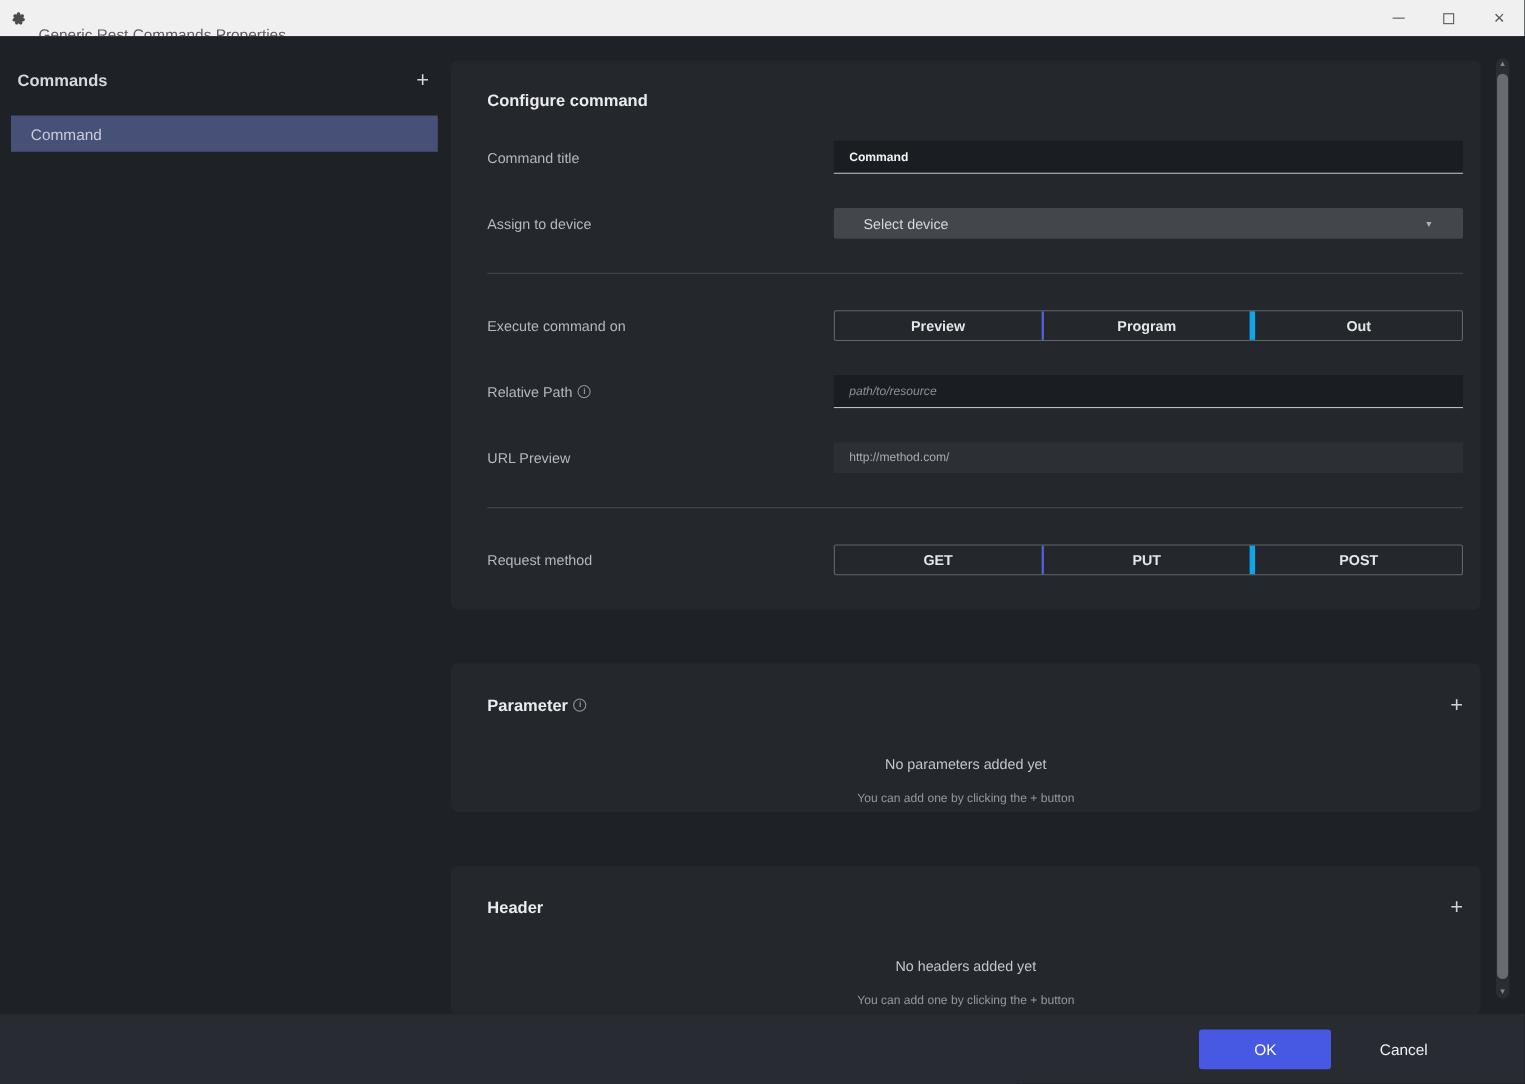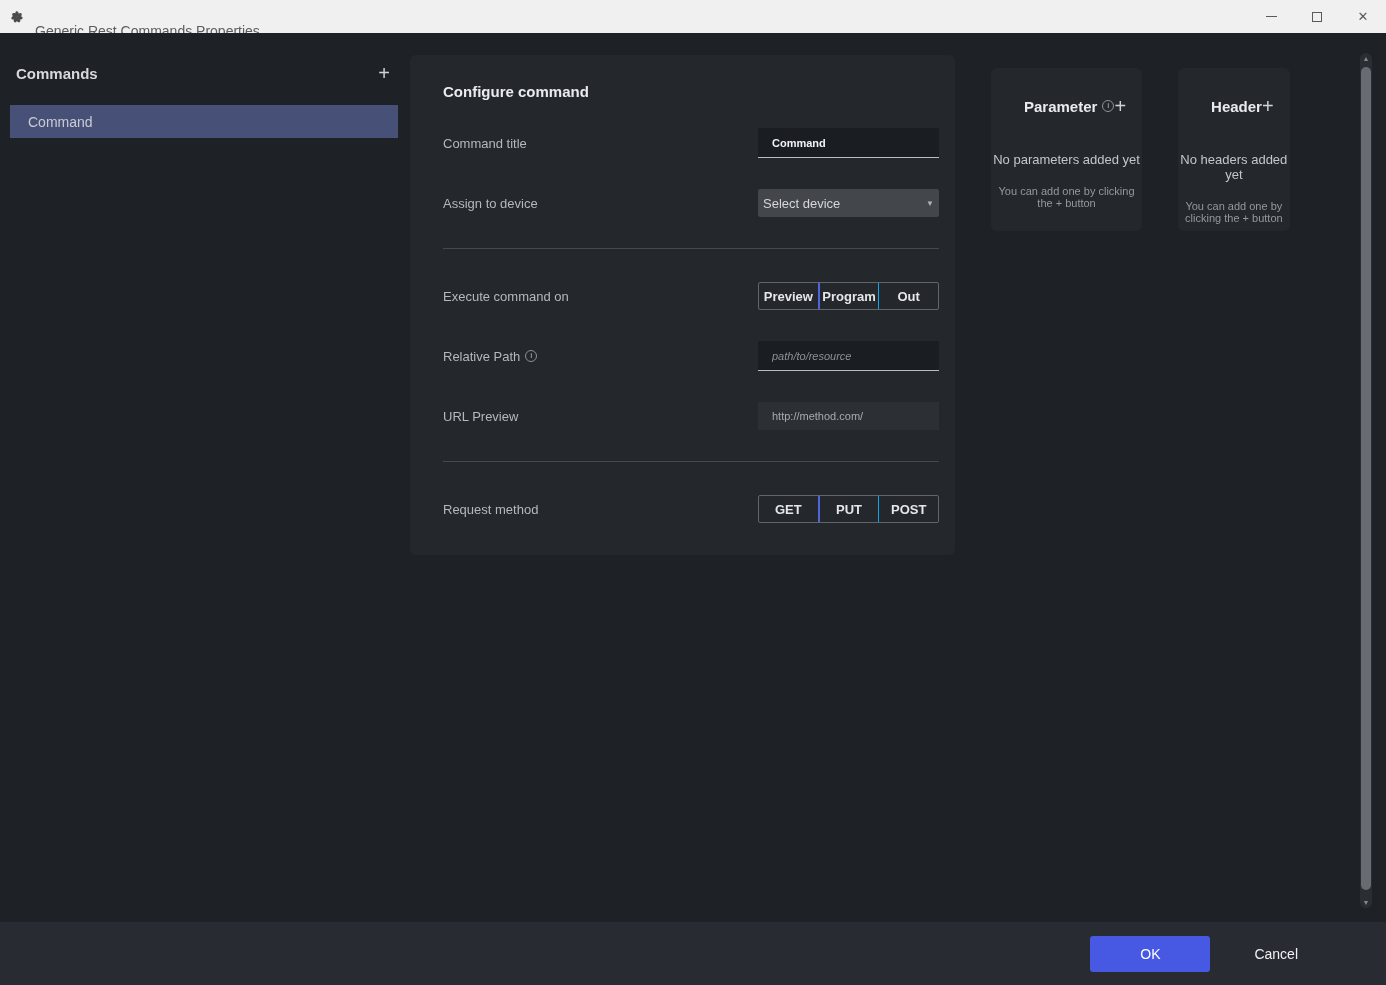--- a/index.html
+++ b/index.html
@@ -21,21 +21,21 @@
   .content { flex:1 1 auto; display:flex; background:#1e2126; min-height:0; }
 
   
   .sidebar { width:410px; flex:0 0 auto; padding-top:30px; }
   .sidebar-head { display:flex; align-items:center; justify-content:space-between; padding:0 20px 0 16px;text-align:right; }
   .sidebar-title { font-size:15px; font-weight:bold; color:#d6d8dc; }
   .plus-icon { font-size:20px; font-weight:400; color:#cfd2d7; line-height:1; cursor:pointer; }
   .sidebar-item { margin:22px 12px 0 10px; height:33px; background:#475077; display:flex; align-items:center; padding-left:18px; font-size:14px; color:#c9ccd4; cursor:pointer; }
 
   
-  .main { flex:1 1 auto; padding:22px 11px 0 0; display:flex; min-width:0;gap:36px; }
+  .main { flex:1 1 auto; padding:22px 11px 0 0; display:flex; flex-direction:column; min-width:0;gap:36px; }
   .card { background:#24272c; border-radius:6px; padding:0 16px 0 33px; }
   .card + .card { margin-top:13px; }
 
   .card-configure { height:500px; padding-top:28px; }
   .section-title { font-size:15px; font-weight:bold; color:#e9ebee; }
   .card-configure .section-title { margin-bottom:28px; }
 
   .form-row { display:flex; align-items:center; height:30px; margin-bottom:30px;justify-content:space-between; }
   .form-label { width:315px; flex:0 0 auto; font-size:13px; color:#b4b8bf; display:flex; align-items:center; gap:5px; }
   .form-control { flex:1 1 auto; }
@@ -43,29 +43,29 @@
   .info-icon { width:12px; height:12px; border:1px solid #8d9096; border-radius:50%; color:#8d9096;
                font-size:8px; line-height:10px; text-align:center; display:inline-block; font-weight:bold; }
 
   .text-input { width:100%; height:30px; background:#1a1d22; border:none; border-bottom:1px solid #b9bcc1;
                 color:#f2f3f5; font-family:"Liberation Sans", sans-serif; font-size:11px; font-weight:bold; padding:0 14px; outline:none; }
   .text-input::placeholder { color:#8d9096; font-weight:normal; }
   .input-plain::placeholder { font-weight:normal; }
   .input-plain { font-weight:normal;font-style:italic; }
 
   .select-box { width:100%; height:28px; background:#43464b; border-radius:2px; display:flex; align-items:center;
-                justify-content:space-between; padding:0 5px; cursor:pointer; }
+                justify-content:space-between; padding:0 27px; cursor:pointer; }
   .select-value { font-size:13px; color:#d5d7db; }
   .select-arrow { font-size:8px; color:#b0b3b8; }
 
   .divider { border-top:1px solid #45484e; margin:0 0 32px 0; }
 
   .segmented { display:flex; width:100%; height:28px; border:1px solid #62656a; border-radius:2px; }
   .seg-btn { flex:1 1 0; display:flex; align-items:center; justify-content:center; font-size:13px; font-weight:600;
-             color:#e4e6e9; background:transparent; border:none; border-left:1px solid #0ea5e9; cursor:pointer;
+             color:#e4e6e9; background:transparent; border:none; border-left:5px solid #0ea5e9; cursor:pointer;
              font-family:"Liberation Sans", sans-serif; }
   .seg-btn:first-child { border-left:none; }
   .seg-btn.seg-accent-right { border-right:2px solid #4d66d9; }
   .seg-btn.seg-accent-right + .seg-btn { border-left:none; }
 
   .card-list { height:163px; padding-top:28px; position:relative; }
   .card-list-head { display:flex; align-items:center; justify-content:space-between; }
   .card-list-head .section-title { display:flex; align-items:center; gap:5px; }
   .empty-state { position:absolute; left:0; right:0; top:84px; text-align:center; }
   .empty-title { font-size:13px; color:#c3c6cb; margin-bottom:18px; }

